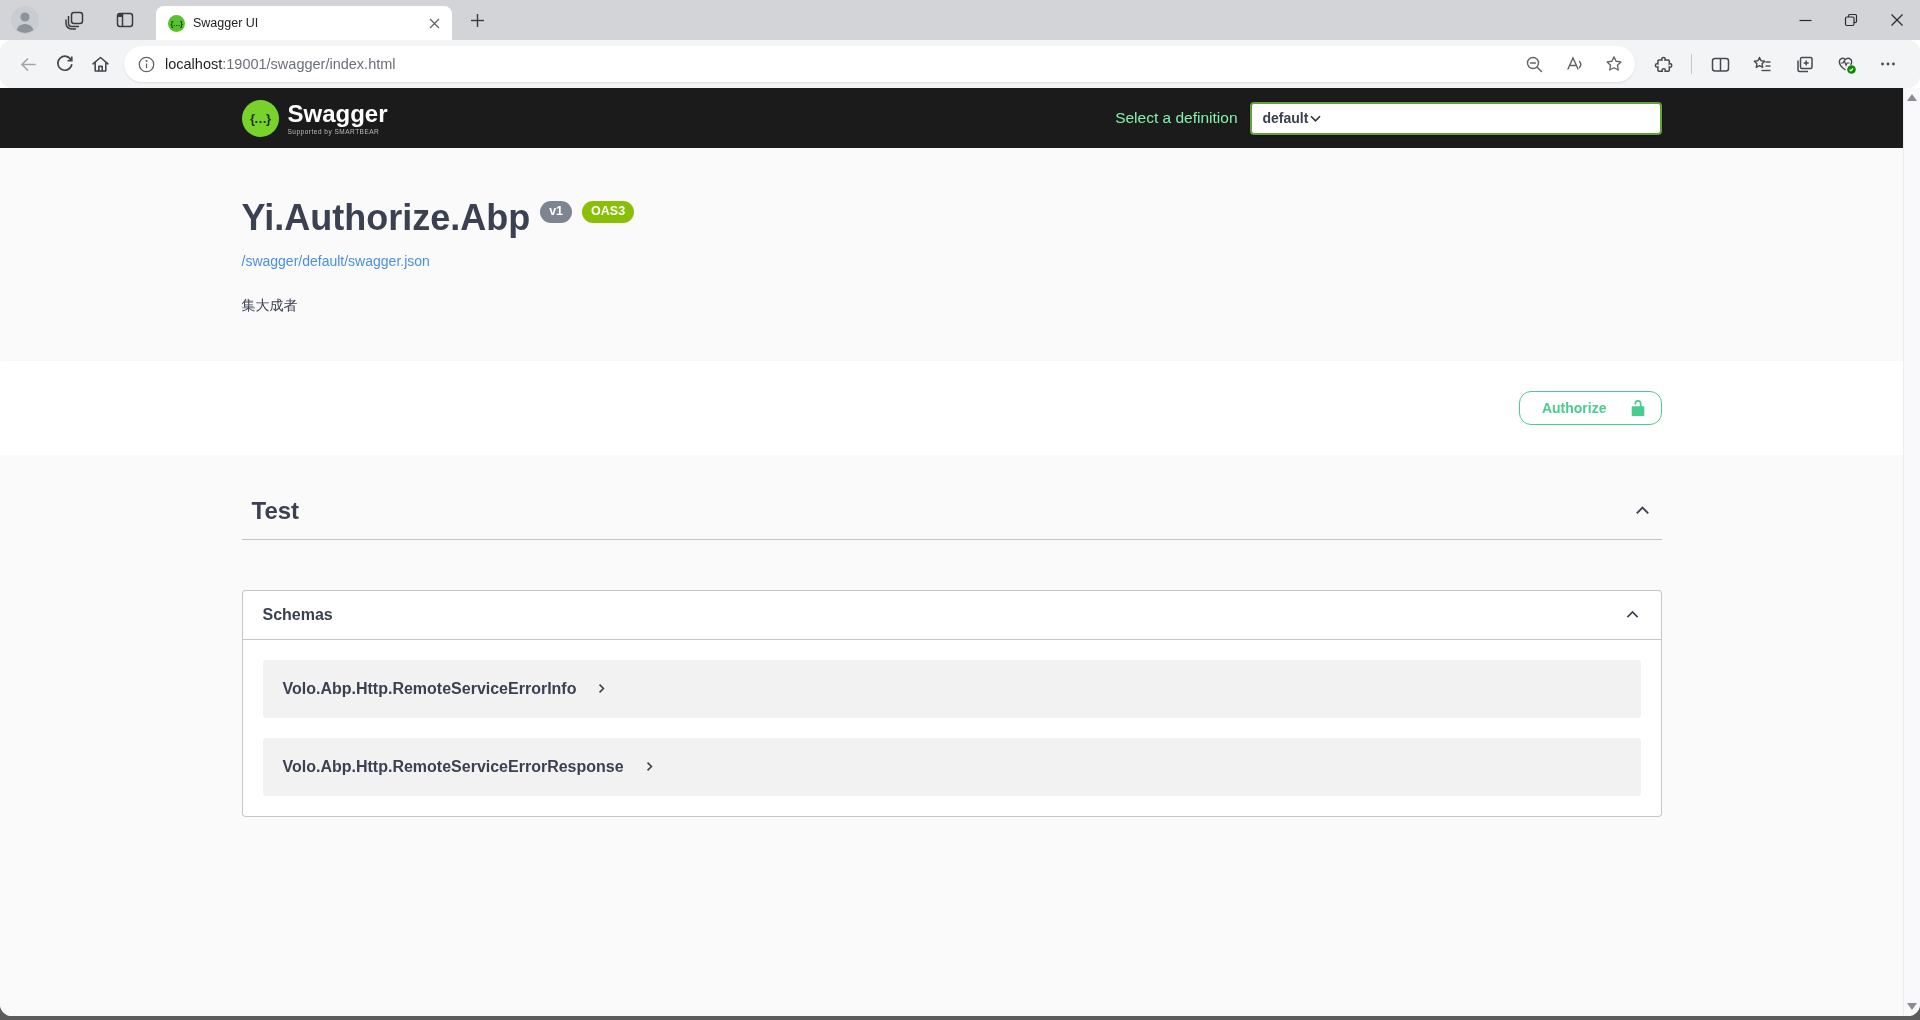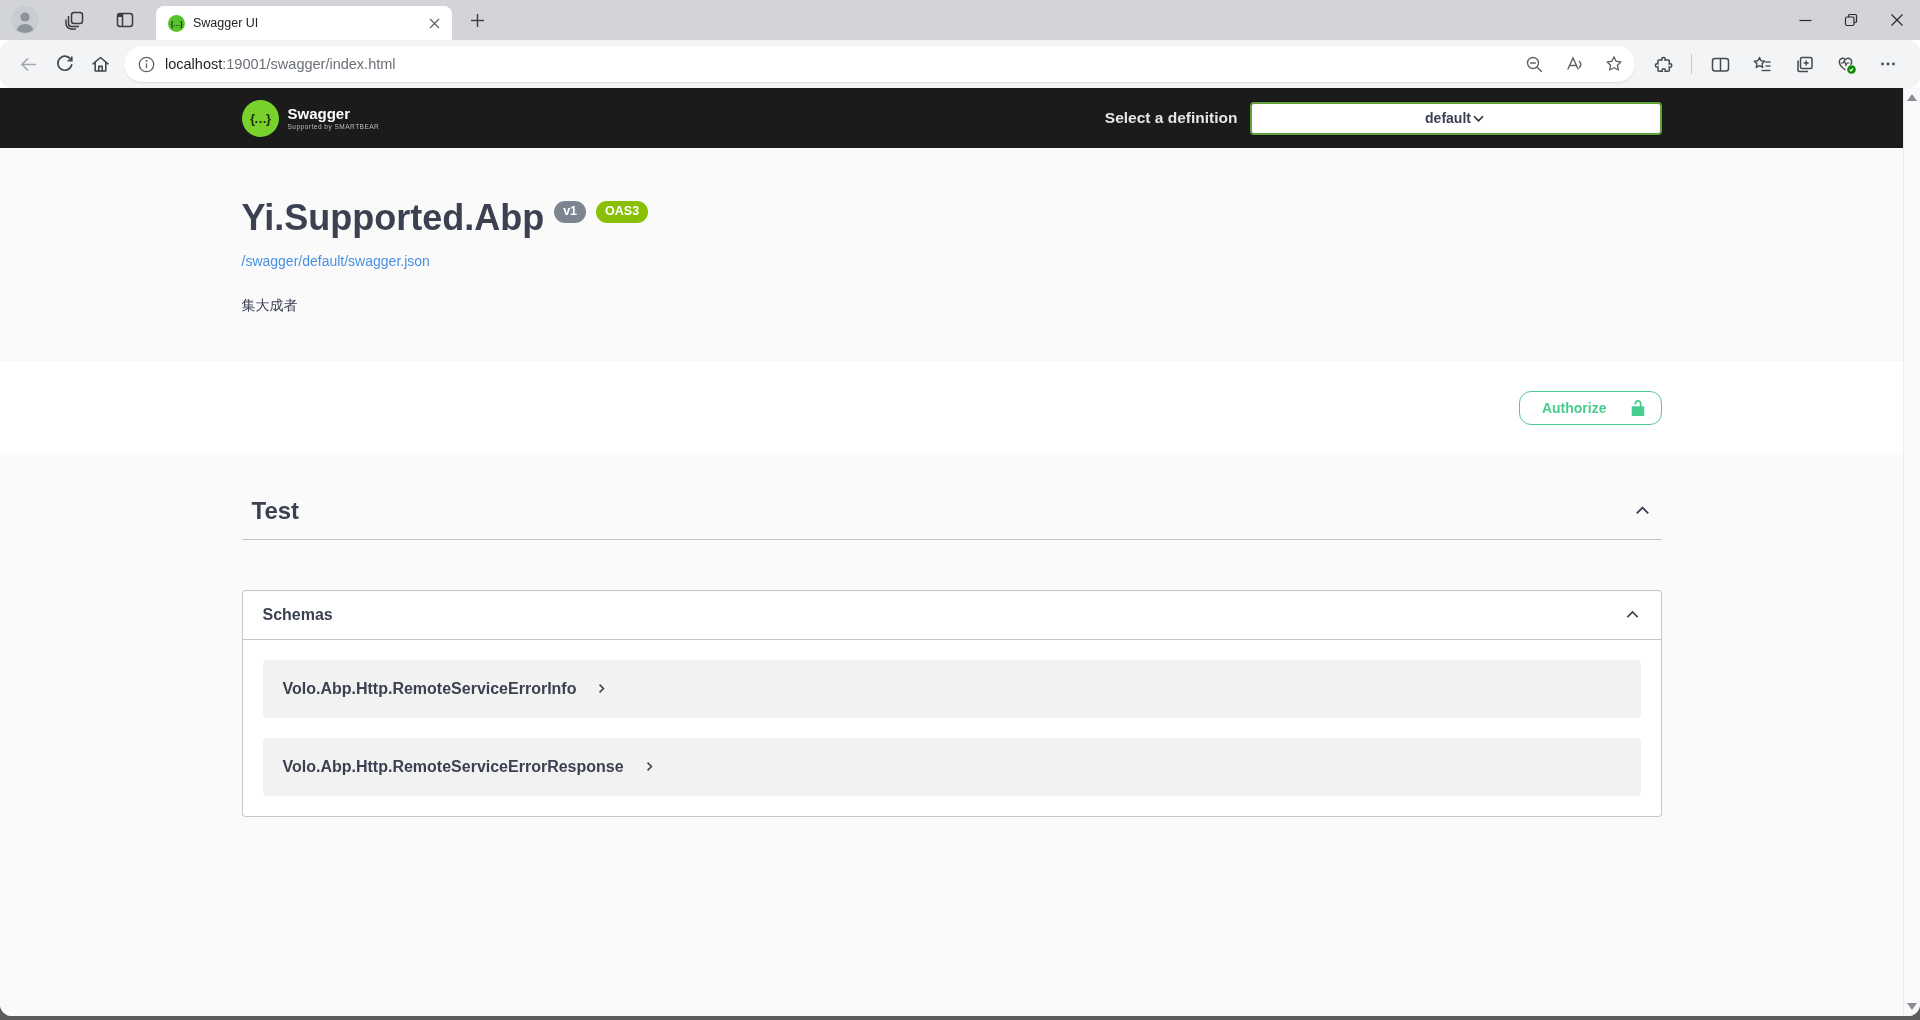--- a/index.html
+++ b/index.html
@@ -48,26 +48,26 @@
   .sb-up { width:0; height:0; border-left:5px solid transparent; border-right:5px solid transparent; border-bottom:7px solid #898e95; cursor:pointer; }
   .sb-down { width:0; height:0; border-left:5px solid transparent; border-right:5px solid transparent; border-top:7px solid #898e95; cursor:pointer; }
 
   
   .topbar { background:var(--topbar-bg,#1b1b1b); height:60px; display:flex; align-items:center; flex:0 0 auto; }
   .topbar-inner { width:1420px; margin:0 auto; display:flex; align-items:center; justify-content:space-between; }
   .logo { display:flex; align-items:center; gap:9px; cursor:pointer; }
   .logo-circle { width:37px; height:37px; border-radius:50%; background:var(--logo-green,#79d22b);
     color:#1c2e0b; font-weight:bold; font-size:13px; display:flex; align-items:center; justify-content:center; letter-spacing:-1px; }
   .logo-texts { display:flex; flex-direction:column; }
-  .logo-word { color:#fff; font-size:15px; font-weight:600; line-height:1.05; }
+  .logo-word { color:#fff; font-size:24px; font-weight:600; line-height:1.05; }
   .logo-tag { color:#bdbdbd; font-size:6.5px; letter-spacing:.5px; margin-top:1px; }
   .def-group { display:flex; align-items:center; gap:12px; }
-  .def-label { color:#e5e5e5; font-weight:700; font-size:15.5px; }
+  .def-label { color:#86efac; font-weight:400; font-size:15.5px; }
   .def-select { width:412px; height:33px; background:#fff; border:2px solid var(--select-border,#62a03e);
-    border-radius:4px; display:flex; align-items:center; justify-content:center; padding:3px 11px;
+    border-radius:4px; display:flex; align-items:center; justify-content:flex-start; padding:3px 11px;
     font-size:14px; font-weight:700; color:var(--text,#3b4151); cursor:pointer; box-shadow:0 1px 2px rgba(0,0,0,.25); }
 
   
   .wrapper { width:1420px; margin:0 auto; }
   .hero { background:#fafafa; padding:50px 0 46px; }
   .api-title { margin:0; font-size:36px; font-weight:700; color:var(--text,#3b4151); display:flex; align-items:flex-start; gap:10px; line-height:1.1; }
   .badge { border-radius:57px; padding:4px 9px; font-size:12.5px; font-weight:700; color:#fff; margin-top:3px; }
   .badge.version { background:var(--version-gray,#7d8492); }
   .badge.oas { background:var(--oas-green,#89bf04); }
   .spec-link { display:inline-block; margin-top:15px; font-size:14px; color:var(--link-blue,#4990e2); text-decoration:none; cursor:pointer; }
@@ -294,21 +294,21 @@
                 <path d="M4 7l6 6 6-6"></path>
               </svg>
             </div>
           </div>
         </div>
       </div>
 
       <div class="hero">
         <div class="wrapper">
           <h1 class="api-title">
-            <span>Yi.Supported.Abp</span>
+            <span>Yi.Authorize.Abp</span>
             <span class="badge version">v1</span>
             <span class="badge oas">OAS3</span>
           </h1>
           <a class="spec-link">/swagger/default/swagger.json</a>
           <p class="api-desc">集大成者</p>
         </div>
       </div>
 
       <div class="scheme-container">
         <div class="scheme-inner">

